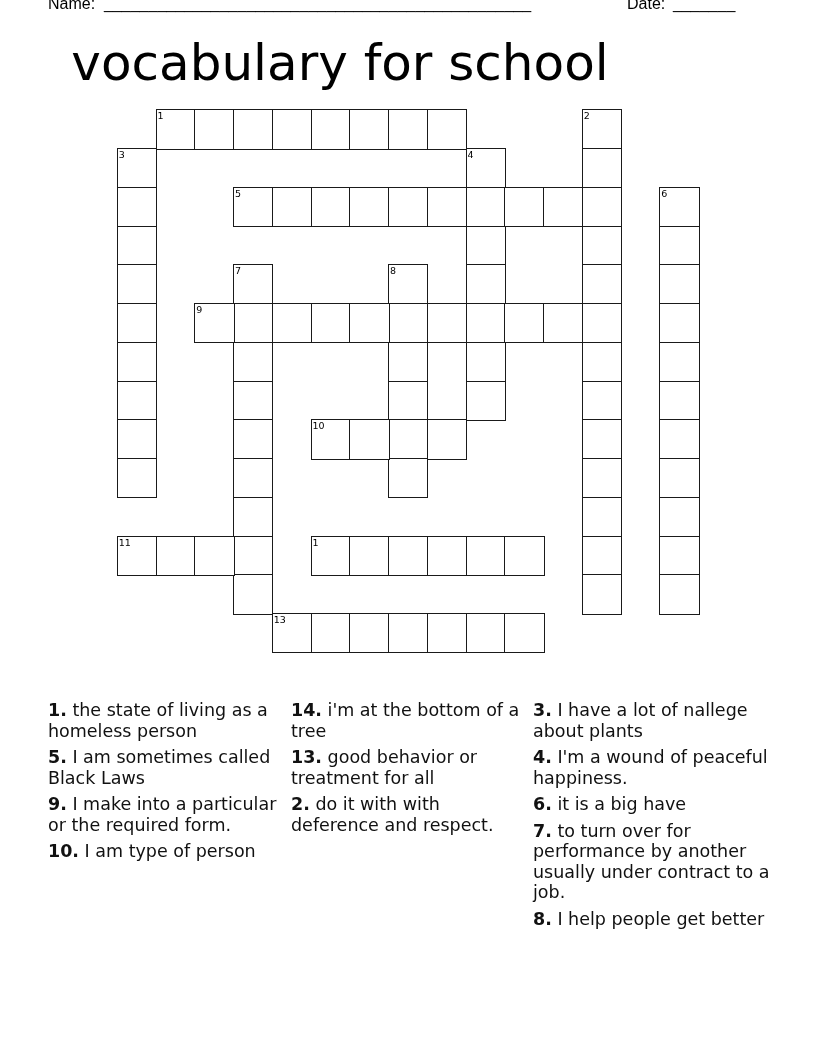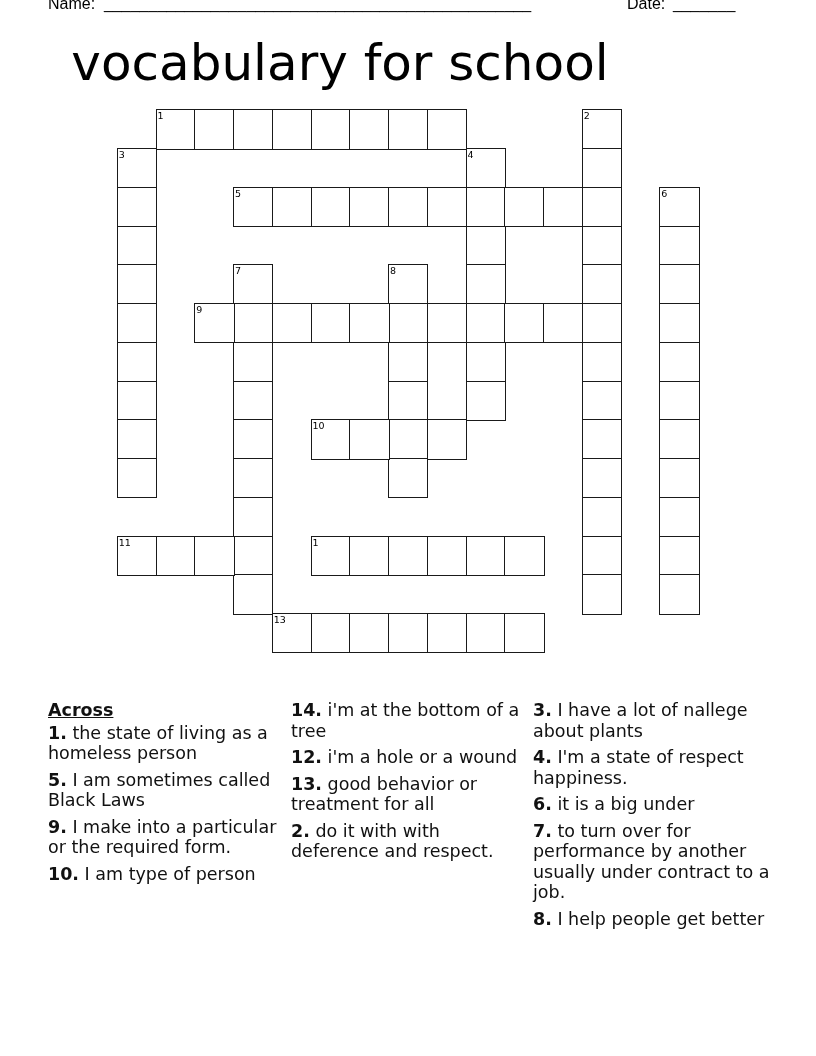--- a/index.html
+++ b/index.html
@@ -169,33 +169,31 @@
     </div>
     <div class="cell" style="left: 310.5px; top: 613px;"></div>
     <div class="cell" style="left: 349.25px; top: 613px;"></div>
     <div class="cell" style="left: 388px; top: 613px;"></div>
     <div class="cell" style="left: 426.75px; top: 613px;"></div>
     <div class="cell" style="left: 465.5px; top: 613px;"></div>
     <div class="cell" style="left: 504.25px; top: 613px;"></div>
   </div>
 
 <div class="clues col1">
-  <div class="clue-heading">Across</div>
   <div class="clue"><span class="num">1.</span><span> the state of living as a homeless person</span></div>
   <div class="clue"><span class="num">5.</span><span> I am sometimes called Black Laws</span></div>
   <div class="clue"><span class="num">9.</span><span> I make into a particular or the required form.</span></div>
   <div class="clue"><span class="num">10.</span><span> I am type of person</span></div>
 </div>
 
 <div class="clues col2">
   <div class="clue"><span class="num">14.</span><span> i'm at the bottom of a tree</span></div>
-  <div class="clue"><span class="num">12.</span><span> i'm a hole or a wound</span></div>
   <div class="clue"><span class="num">13.</span><span> good behavior or treatment for all</span></div>
   <div class="clue"><span class="num">2.</span><span> do it with with deference and respect.</span></div>
 </div>
 
 <div class="clues col3">
   <div class="clue"><span class="num">3.</span><span> I have a lot of nallege about plants</span></div>
-  <div class="clue"><span class="num">4.</span><span> I'm a state of respect happiness.</span></div>
-  <div class="clue"><span class="num">6.</span><span> it is a big under</span></div>
+  <div class="clue"><span class="num">4.</span><span> I'm a wound of peaceful happiness.</span></div>
+  <div class="clue"><span class="num">6.</span><span> it is a big have</span></div>
   <div class="clue"><span class="num">7.</span><span> to turn over for performance by another usually under contract to a job.</span></div>
   <div class="clue"><span class="num">8.</span><span> I help people get better</span></div>
 </div>
 
 </body></html>

